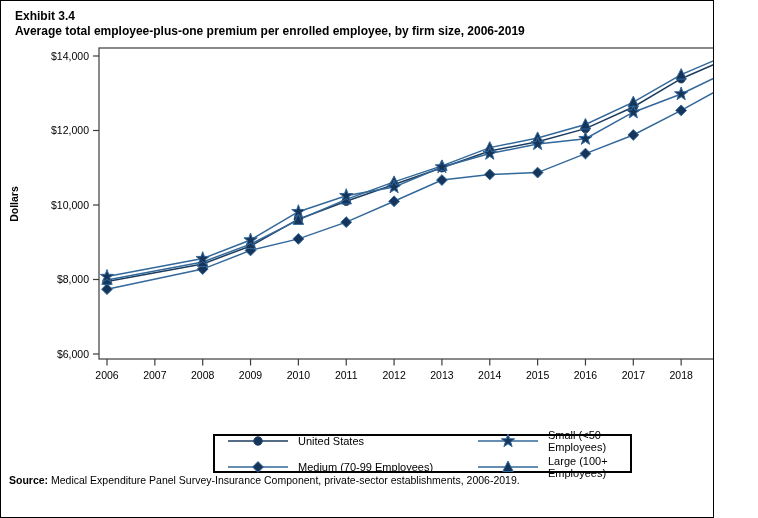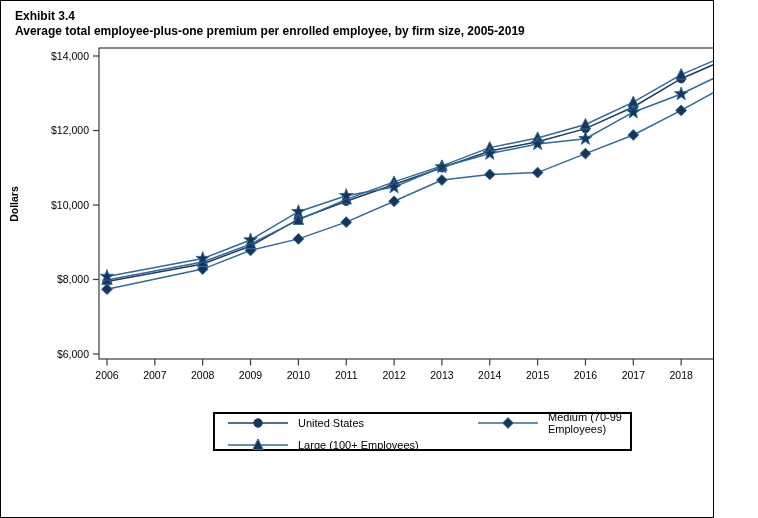--- a/index.html
+++ b/index.html
@@ -5,38 +5,38 @@
   html,body{margin:0;padding:0;background:#fff;}
   .page{
     position:relative;width:714px;height:518px;box-sizing:border-box;
     border:1px solid #000;background:#fff;overflow:hidden;
     font-family:"Liberation Sans", sans-serif;color:#000;
   }
   .titleblock{position:absolute;left:14px;top:8px;line-height:15px;}
   .titleblock div{font-size:12px;font-weight:bold;}
   #plot-svg{position:absolute;left:0;top:0;}
   .legend{
-    position:absolute;left:212px;top:411px;width:419px;height:39px;
+    position:absolute;left:212px;top:433px;width:419px;height:39px;
     box-sizing:border-box;border:2px solid #000;background:#fff;
     display:grid;grid-template-columns:250px 1fr;align-content:center;
     row-gap:2px;padding:2px 6px 2px 12px;
   }
   .legend-item{display:flex;align-items:center;gap:9px;font-size:11px;}
   .legend-item svg{flex:0 0 auto;display:block;}
   .footer{position:absolute;left:8px;top:472px;font-size:10.5px;line-height:15.5px;}
   .footer b{font-weight:bold;}
 </style>
 </head>
 <body>
 
 <div class="page">
 
   <div class="titleblock">
     <div>Exhibit 3.4</div>
-    <div>Average total employee-plus-one premium per enrolled employee, by firm size, 2005-2019</div>
+    <div>Average total employee-plus-one premium per enrolled employee, by firm size, 2006-2019</div>
   </div>
 
   <svg id="plot-svg" width="758" height="420" viewBox="0 0 758 420">
       <rect x="98" y="47" width="640" height="311" fill="none" stroke="#3c3c3c" stroke-width="1.2"></rect>
       <line x1="92" y1="353" x2="98" y2="353" stroke="#3c3c3c" stroke-width="1.2"></line>
       <text x="88" y="356.5" text-anchor="end" font-size="10.5" fill="#000000">$6,000</text>
       <line x1="92" y1="278.5" x2="98" y2="278.5" stroke="#3c3c3c" stroke-width="1.2"></line>
       <text x="88" y="282" text-anchor="end" font-size="10.5" fill="#000000">$8,000</text>
       <line x1="92" y1="204" x2="98" y2="204" stroke="#3c3c3c" stroke-width="1.2"></line>
       <text x="88" y="207.5" text-anchor="end" font-size="10.5" fill="#000000">$10,000</text>
@@ -135,29 +135,37 @@
       <div class="legend-item">
         <svg width="62" height="16">
           <line x1="1" y1="8" x2="61" y2="8" stroke="#1d3d5f" stroke-width="1.5"></line>
           <circle cx="31" cy="8" r="4.2" fill="#16355a" stroke="#1d3d5f" stroke-width="1"></circle>
         </svg>
         <span>United States</span>
       </div>
       <div class="legend-item">
         <svg width="62" height="16">
           <line x1="1" y1="8" x2="61" y2="8" stroke="#33689a" stroke-width="1.5"></line>
+          <polygon points="31.00,1.00 32.65,5.73 37.66,5.84 33.66,8.87 35.11,13.66 31.00,10.80 26.89,13.66 28.34,8.87 24.34,5.84 29.35,5.73" fill="#16355a" stroke="#33689a" stroke-width="1"></polygon>
+        </svg>
+        <span>Small (&lt;50 Employees)</span>
+      </div>
+      <div class="legend-item">
+        <svg width="62" height="16">
+          <line x1="1" y1="8" x2="61" y2="8" stroke="#33689a" stroke-width="1.5"></line>
           <path d="M 31 2.5999999999999996 L 36.4 8 L 31 13.4 L 25.6 8 Z" fill="#16355a" stroke="#33689a" stroke-width="1"></path>
         </svg>
         <span>Medium (70-99 Employees)</span>
       </div>
       <div class="legend-item">
         <svg width="62" height="16">
           <line x1="1" y1="8" x2="61" y2="8" stroke="#33689a" stroke-width="1.5"></line>
           <path d="M 31 2 L 36.2 12.5 L 25.8 12.5 Z" fill="#16355a" stroke="#33689a" stroke-width="1"></path>
         </svg>
         <span>Large (100+ Employees)</span>
       </div>
     </div>
 
   <div class="footer">
+    <div><b>Source:</b><span> Medical Expenditure Panel Survey-Insurance Component, private-sector establishments, 2006-2019.</span></div>
   </div>
 
 </div>
 
 </body></html>

